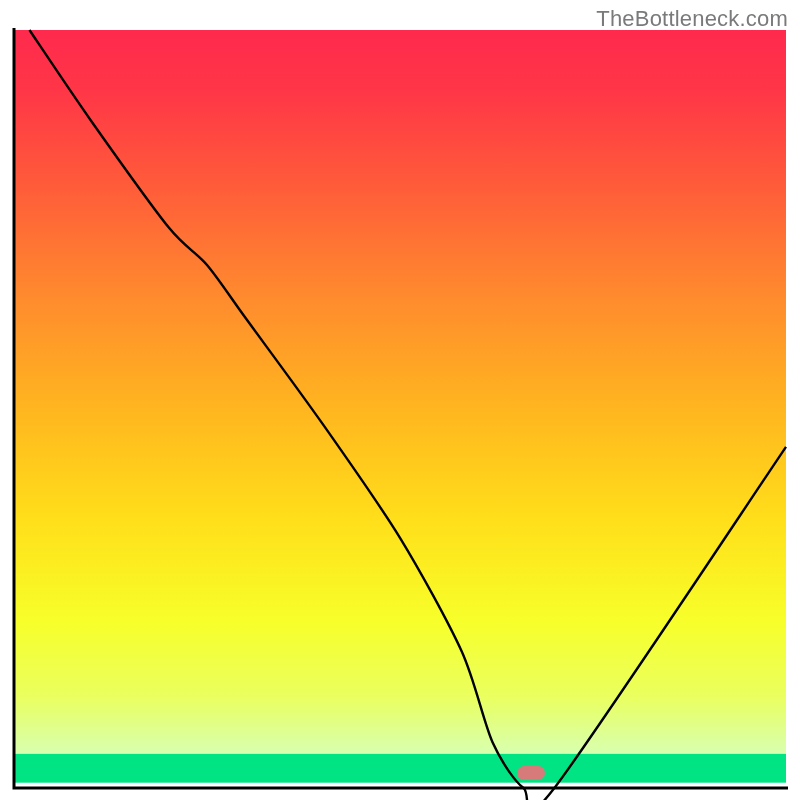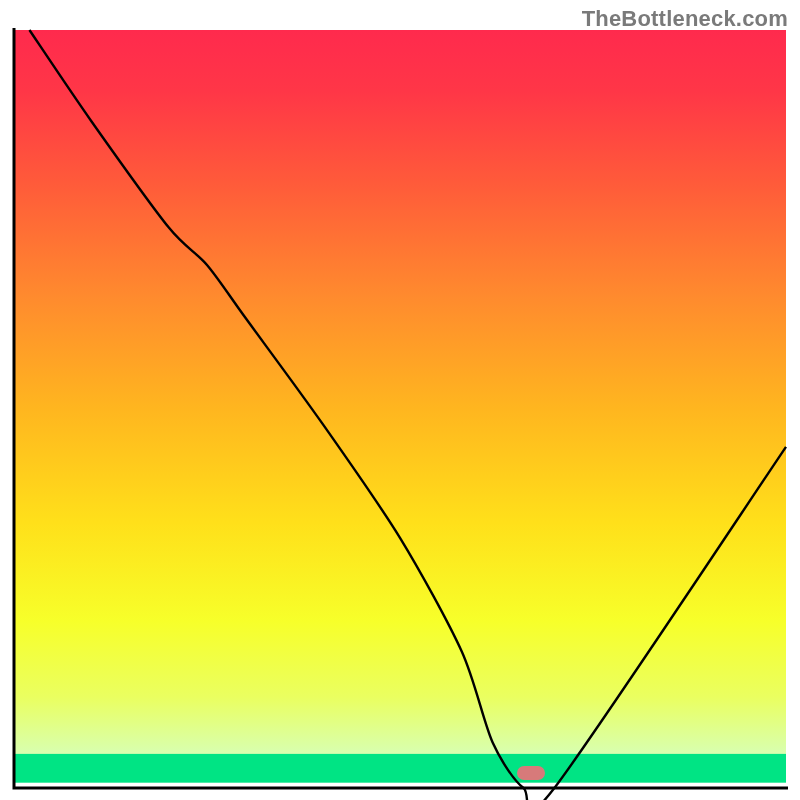--- a/index.html
+++ b/index.html
@@ -8,21 +8,21 @@
     position: relative;
     width: 800px;
     height: 800px;
   }
   .watermark {
     position: absolute;
     top: 6px;
     right: 12px;
     font-family: Arial, Helvetica, sans-serif;
     font-size: 22px;
-    font-weight: bold;
+    font-weight: normal;
     color: #7a7a7a;
     letter-spacing: 0.2px;
     z-index: 5;
   }
   svg.plot {
     position: absolute;
     left: 0; top: 0;
     width: 800px; height: 800px;
     display: block;
   }

